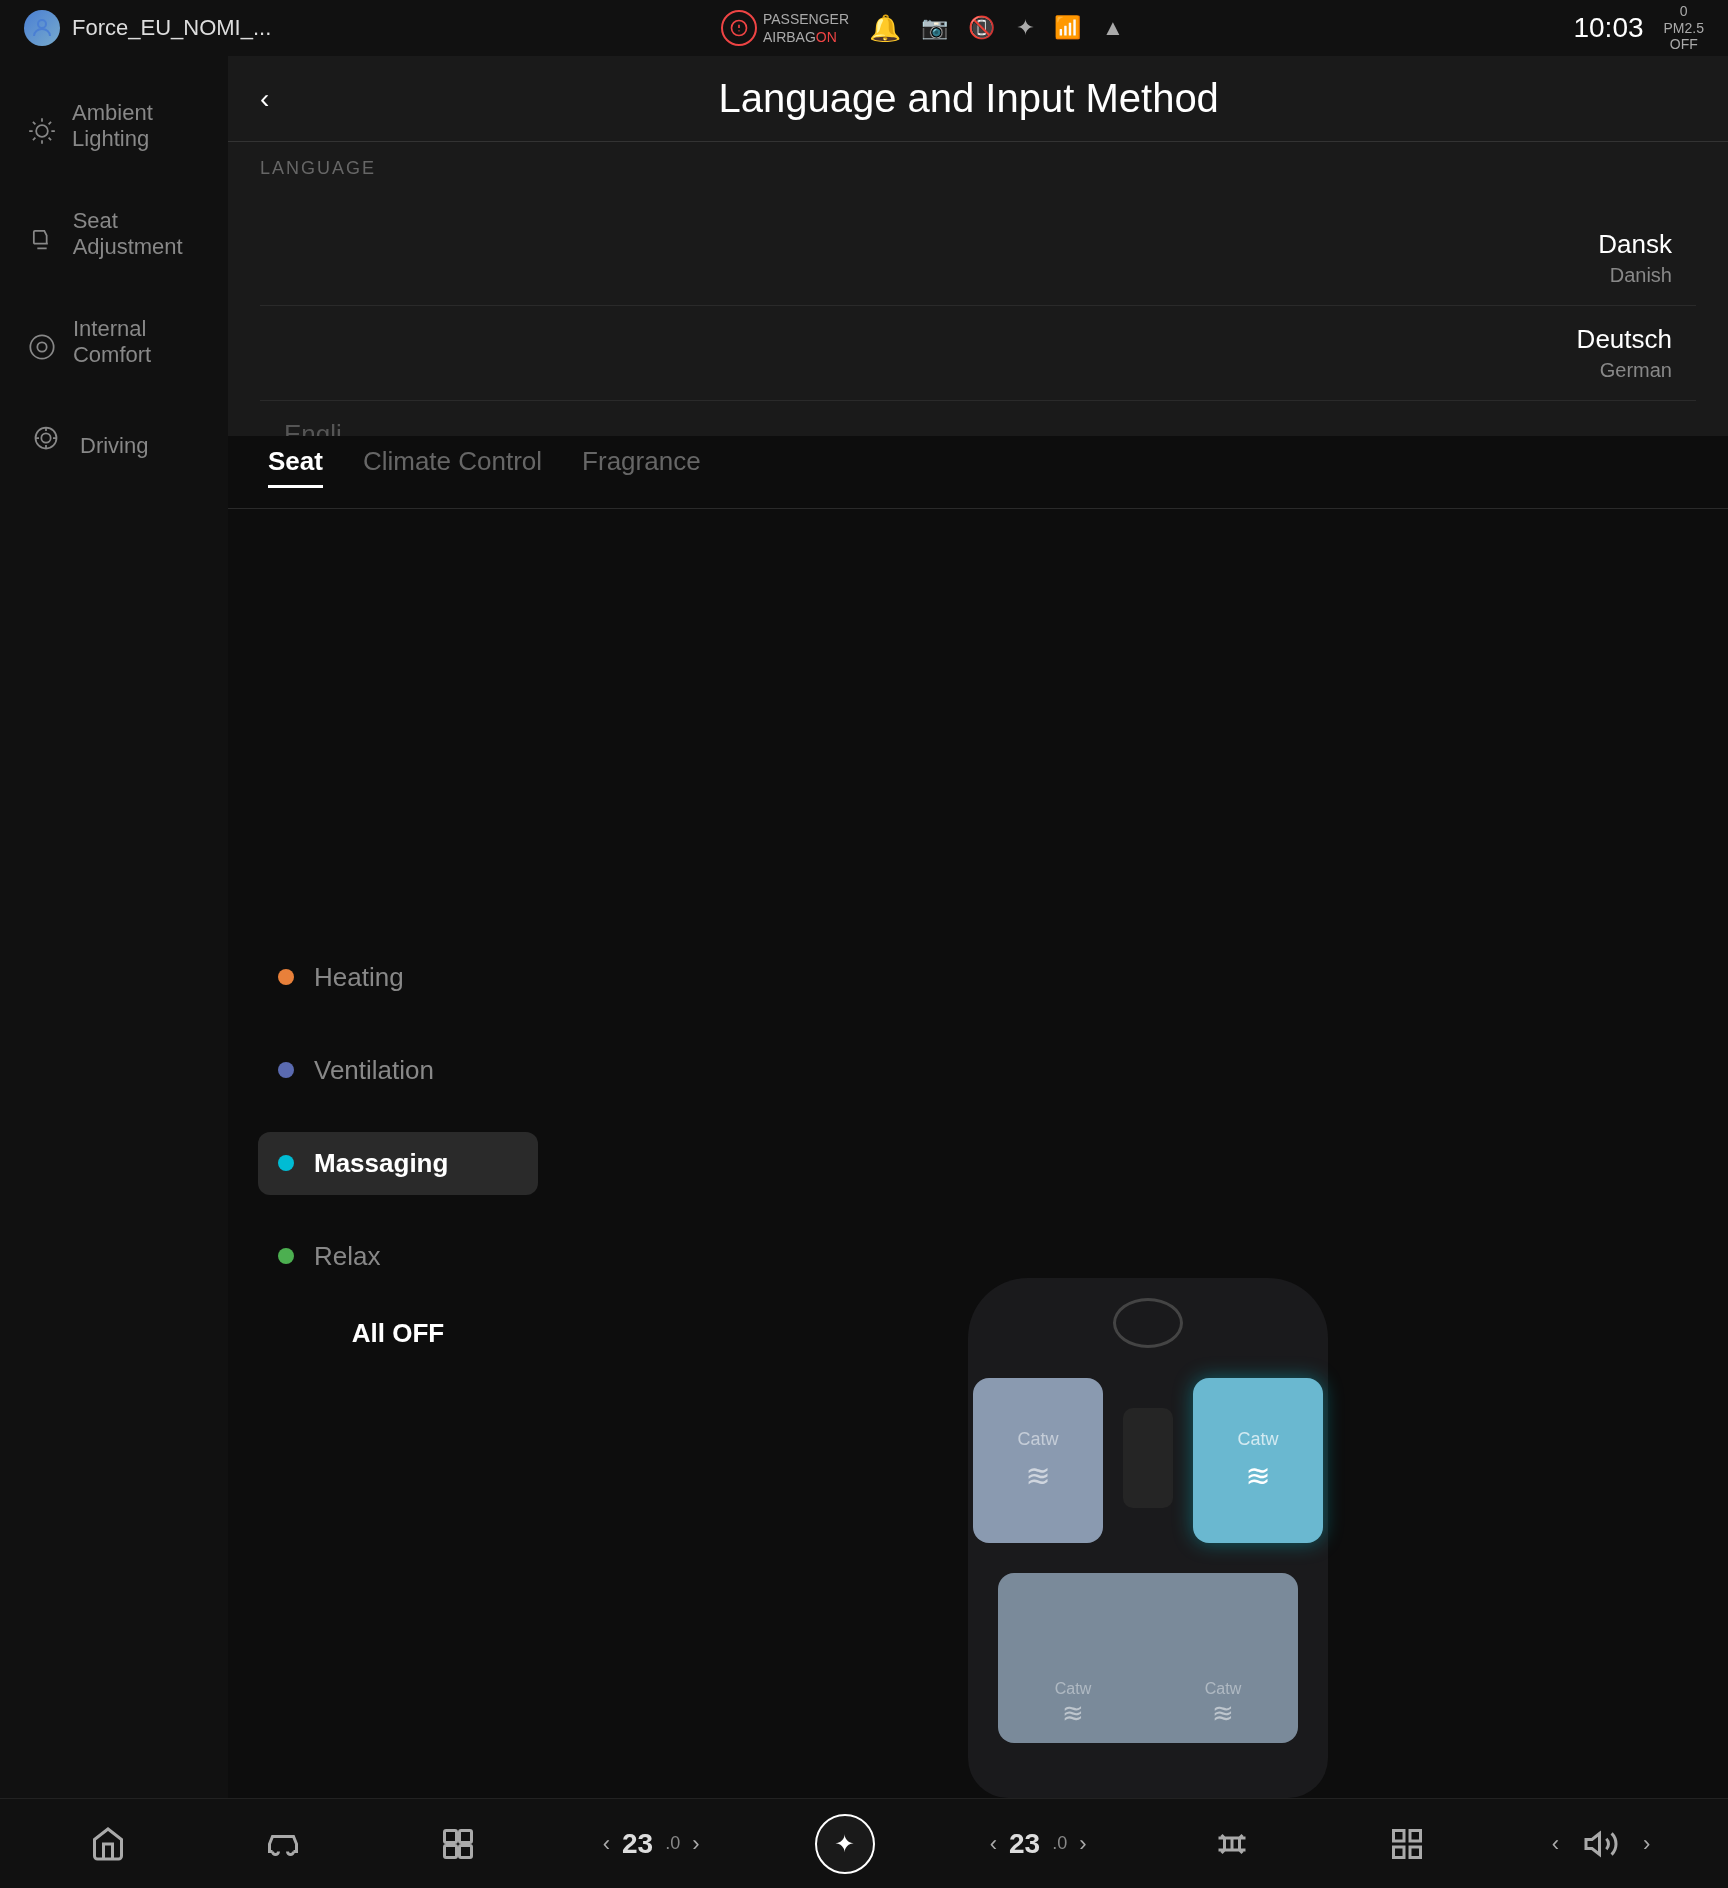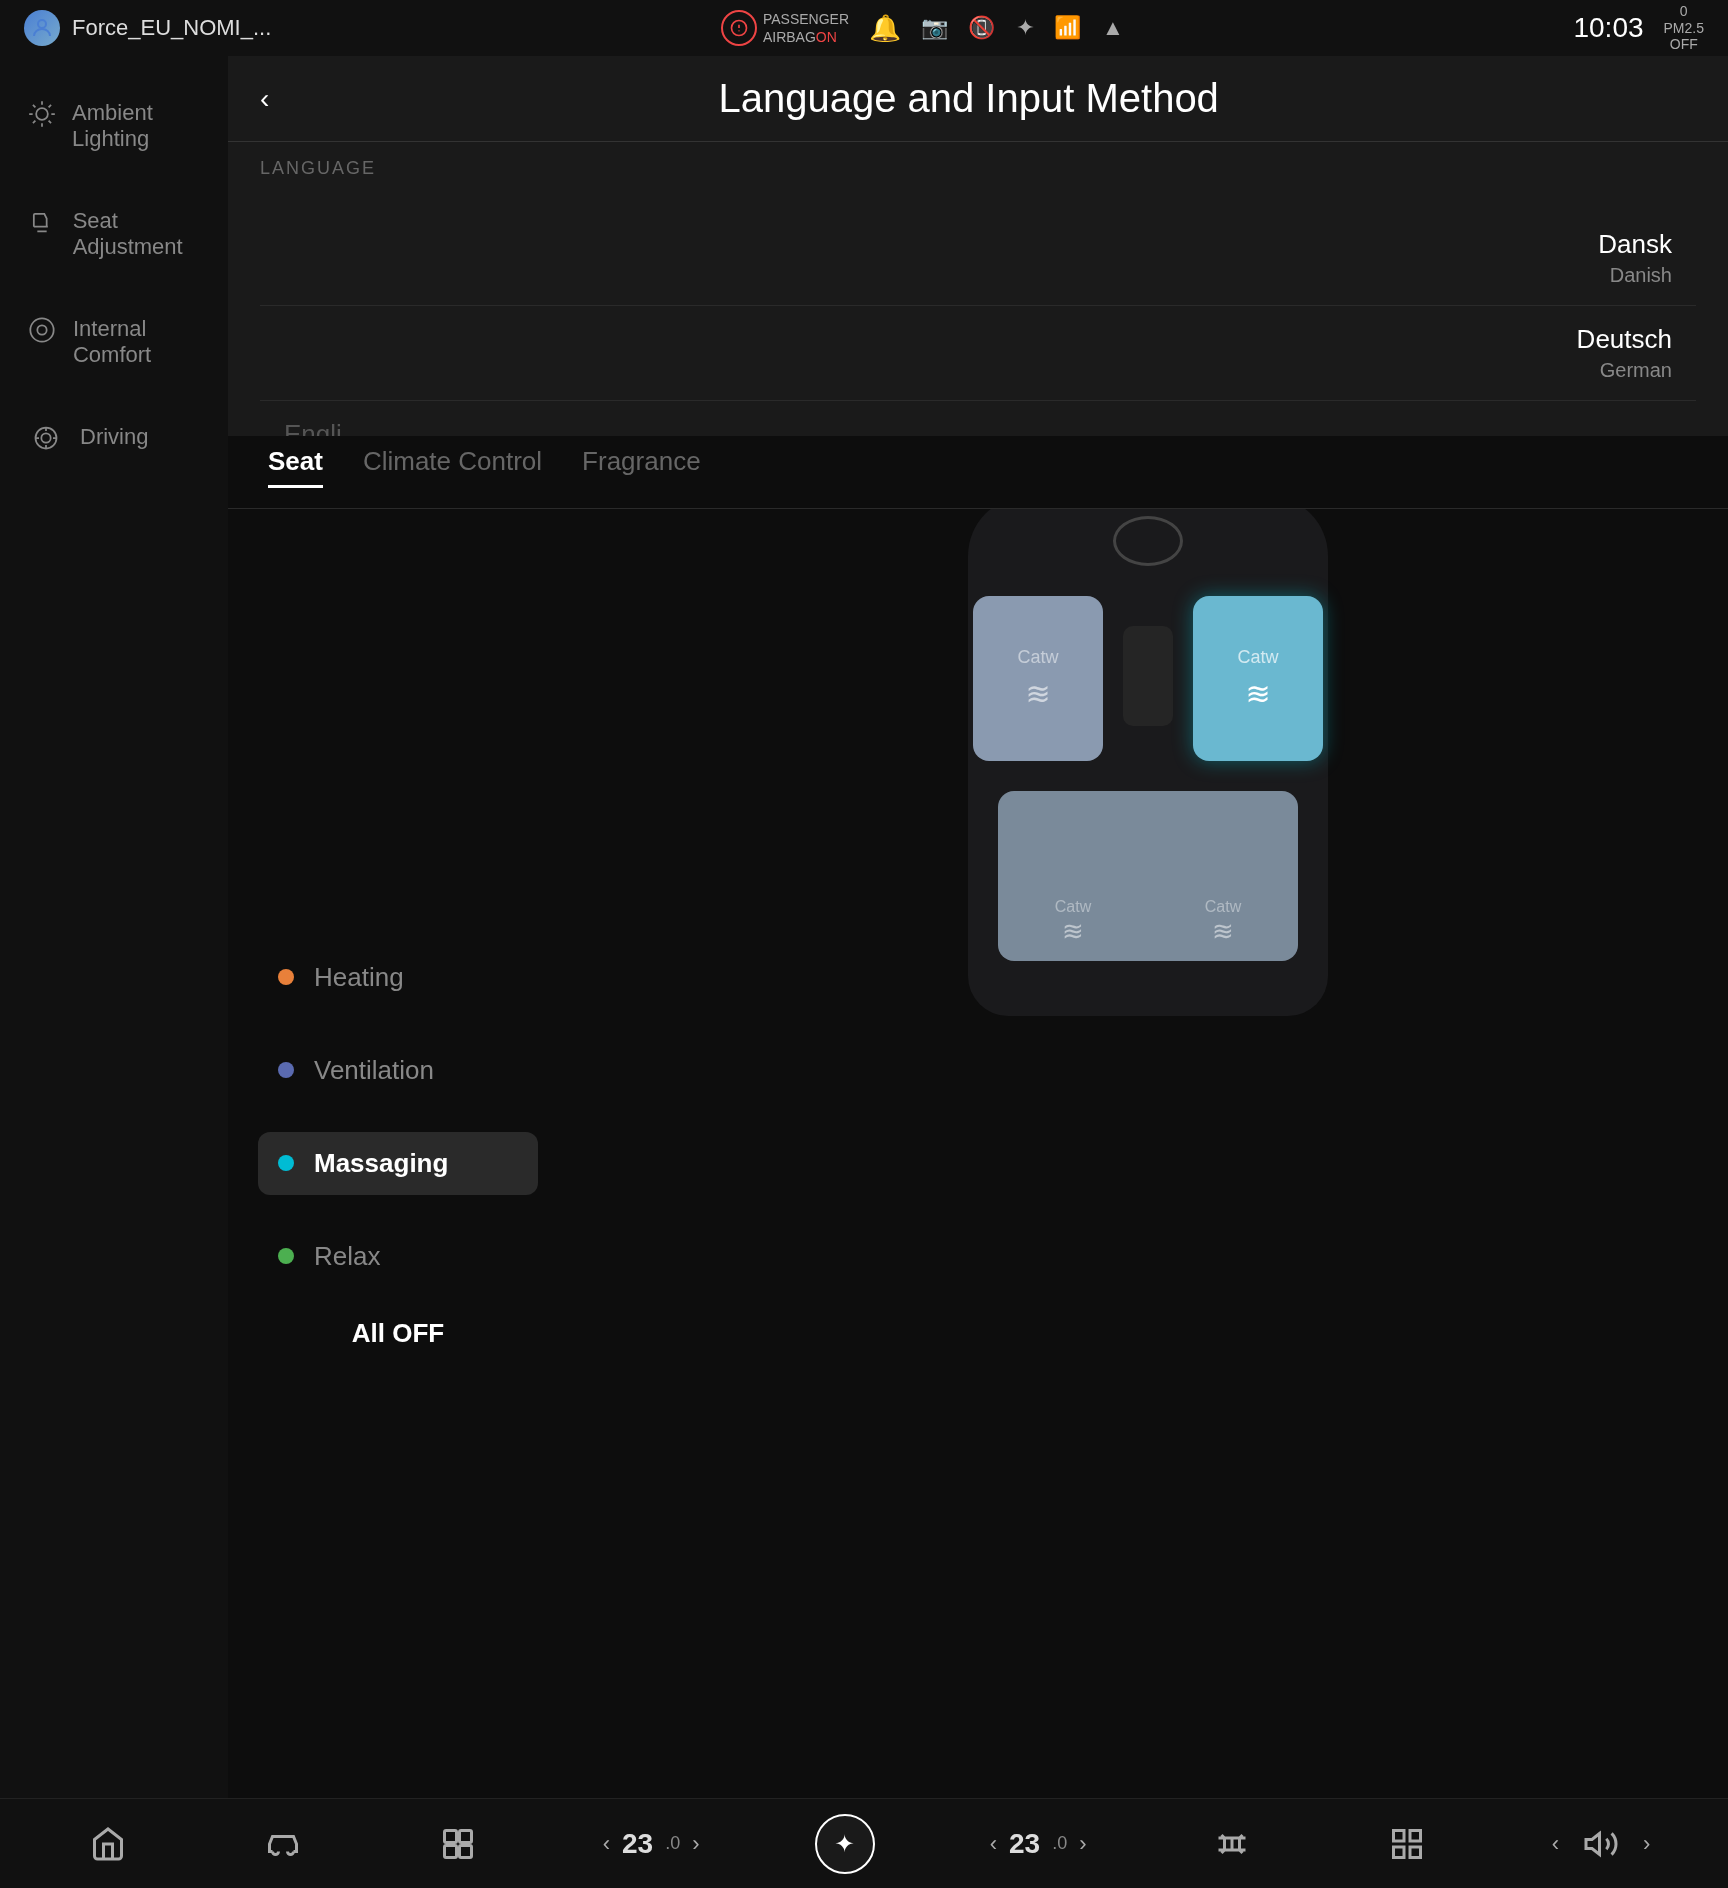--- a/index.html
+++ b/index.html
@@ -78,21 +78,21 @@
     .sidebar {
       width: 228px;
       background: #111;
       display: flex;
       flex-direction: column;
       padding: 20px 0;
       gap: 8px;
     }
     .sidebar-item {
       display: flex;
-      align-items: flex-start;
+      align-items: flex-end;
       gap: 16px;
       padding: 24px 28px;
       cursor: pointer;
       color: #888;
       font-size: 22px;
     }
     .sidebar-icon {
       font-size: 28px;
       width: 36px;
       text-align: center;
@@ -241,21 +241,21 @@
       font-weight: 700;
       color: #fff;
       text-align: center;
       cursor: pointer;
     }
 
     
     .seat-diagram {
       flex: 1;
       display: flex;
-      align-items: flex-start;
+      align-items: flex-end;
       justify-content: center;
       position: relative;
     }
 
     
     .bottom-nav {
       height: 90px;
       background: #111;
       display: flex;
       align-items: center;

